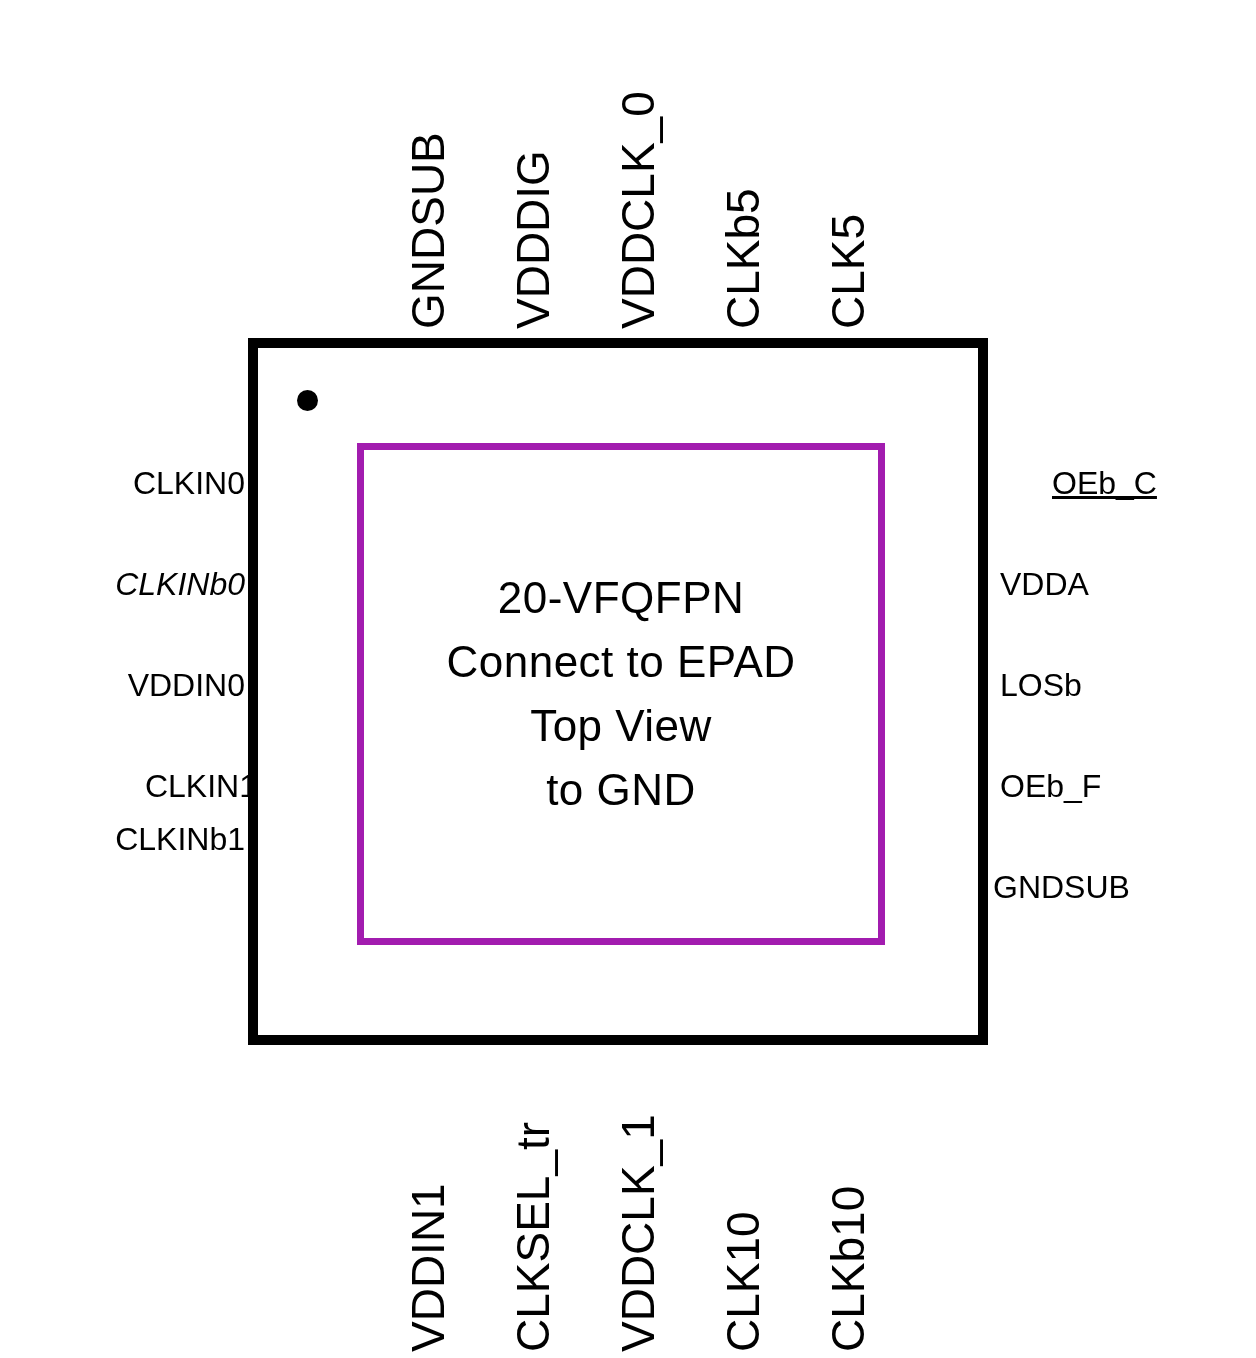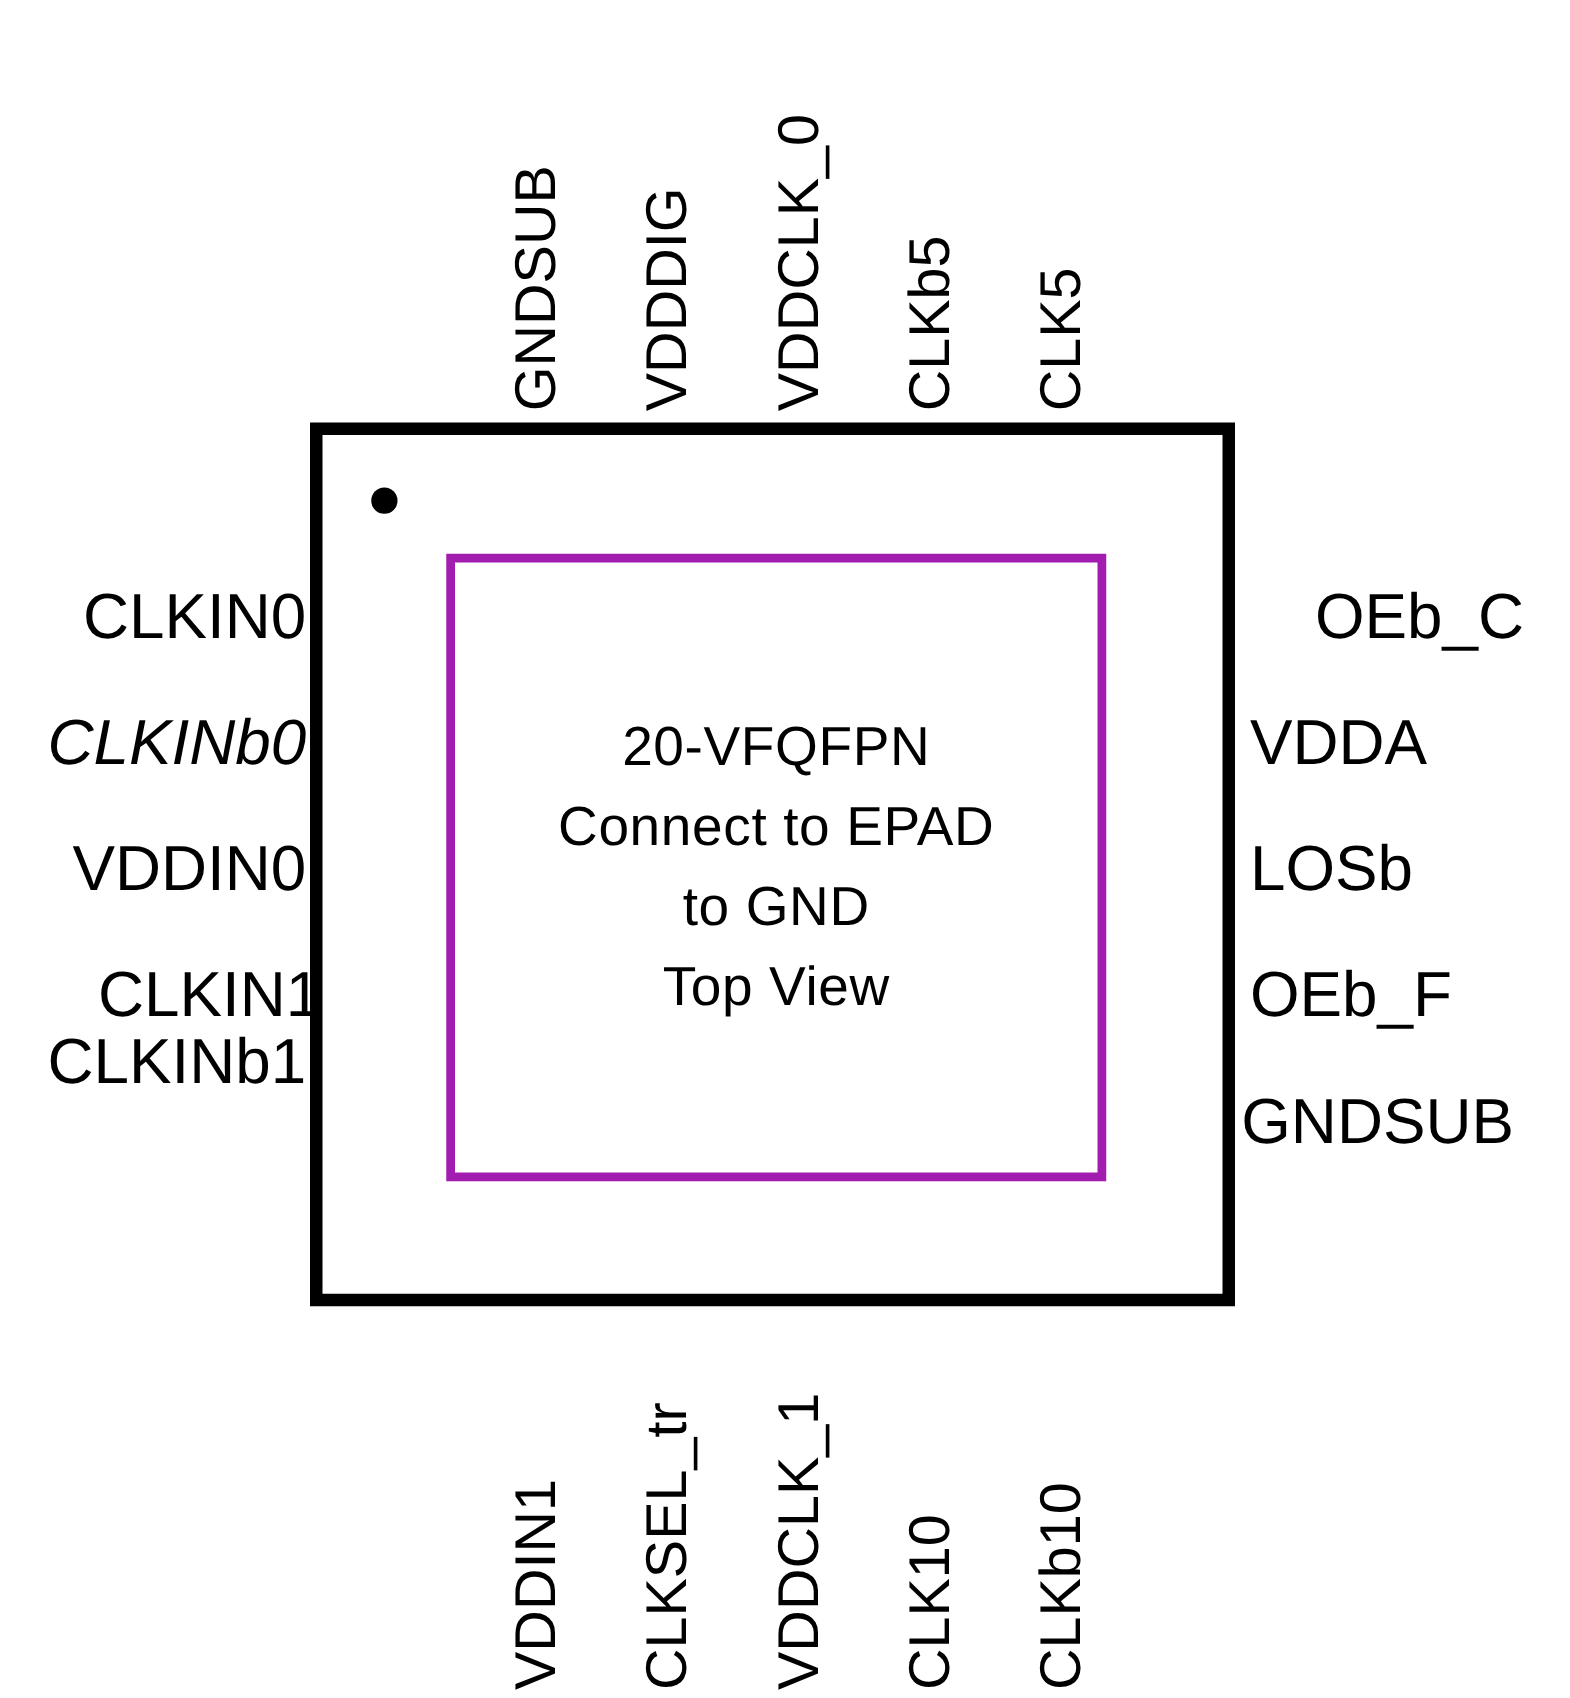--- a/index.html
+++ b/index.html
@@ -87,21 +87,21 @@
     text-align: left;
   }
   .pin-num.right {
     width: 80px;
     text-align: right;
   }
 
   
   .side-label {
     position: absolute;
-    font-size: 51px;
+    font-size: 32px;
     line-height: 1;
     white-space: nowrap;
   }
   .side-label.left {
     width: 245px;
     text-align: right;
   }
   .side-label.right {
     text-align: left;
   }
@@ -151,21 +151,21 @@
   <div class="pin-num left" style="left:270px; top:669px;">3</div>
   <div class="pin-num left" style="left:270px; top:770px;">4</div>
   <div class="pin-num left" style="left:270px; top:871px;">5</div>
 
   <div class="pin-num right" style="left:896px; top:467px;">15</div>
   <div class="pin-num right" style="left:896px; top:568px;">14</div>
   <div class="pin-num right" style="left:896px; top:669px;">13</div>
   <div class="pin-num right" style="left:896px; top:770px;">12</div>
   <div class="pin-num right" style="left:896px; top:871px;">11</div>
 
-  <div class="side-label right" style="left:1052px; top:467px;">OEb_C</div>
+  <div class="side-label right" style="left:1052px; top:467px;text-decoration:underline;">OEb_C</div>
   <div class="side-label right" style="left:1000px; top:568px;">VDDA</div>
   <div class="side-label right" style="left:1000px; top:669px;">LOSb</div>
   <div class="side-label right" style="left:1000px; top:770px;">OEb_F</div>
   <div class="side-label right" style="left:993px; top:871px;">GNDSUB</div>
 
   <div class="pin-num bottom" style="left:372px; top:965px;">6</div>
   <div class="pin-num bottom" style="left:477px; top:965px;">7</div>
   <div class="pin-num bottom" style="left:582px; top:965px;">8</div>
   <div class="pin-num bottom" style="left:687px; top:965px;">9</div>
   <div class="pin-num bottom" style="left:792px; top:965px;">10</div>
@@ -176,17 +176,17 @@
   <div class="vert-label bottom" style="left:720px; top:1052px; height:300px;">CLK10</div>
   <div class="vert-label bottom" style="left:825px; top:1052px; height:300px;">CLKb10</div>
 
   <div class="chip-outer"></div>
 
   <div class="pin1-dot"></div>
 
   <div class="chip-inner">
     <div class="center-line">20-VFQFPN</div>
     <div class="center-line">Connect to EPAD</div>
+    <div class="center-line">Top View</div>
     <div class="center-line">to GND</div>
-    <div class="center-line">Top View</div>
   </div>
 
 </div>
 
 </body></html>

